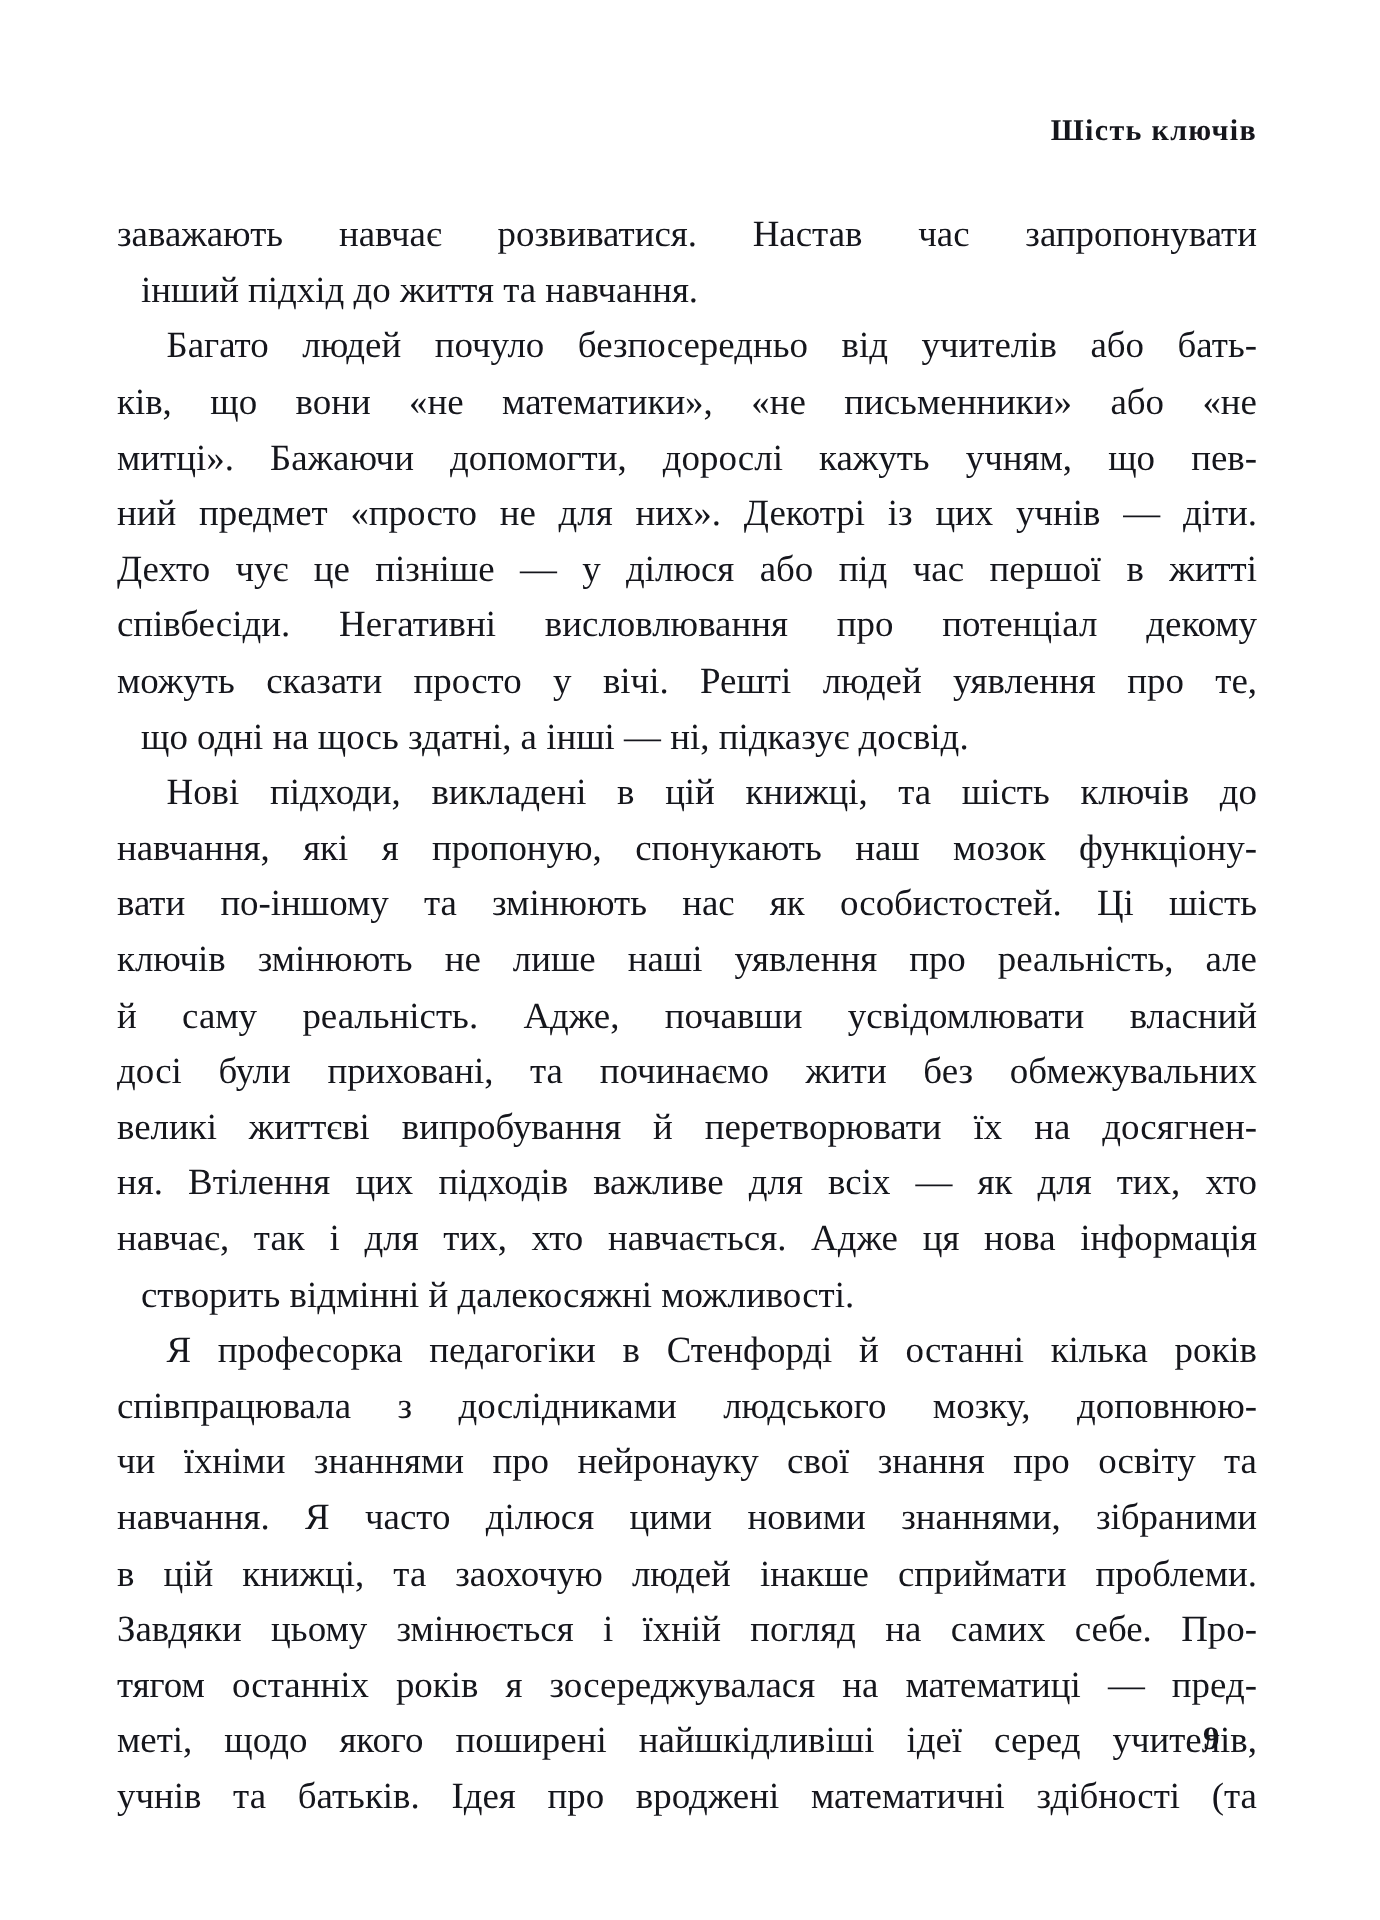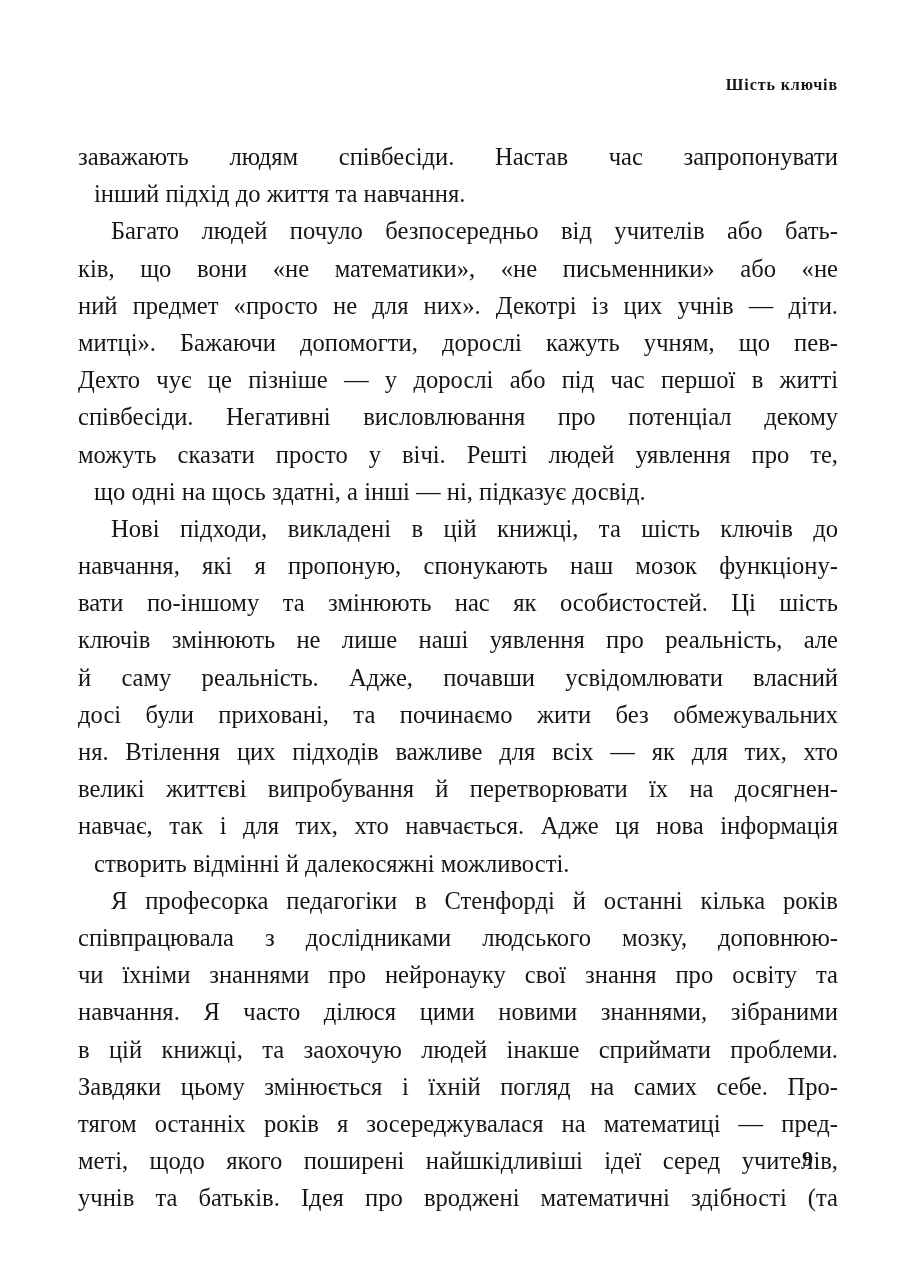--- a/index.html
+++ b/index.html
@@ -20,21 +20,21 @@
     box-sizing: border-box;
   }
 
   
   .running-header {
     position: absolute;
     top: 76px;
     left: 78px;
     width: 760px;
     text-align: right;
-    font-size: 16px;
+    font-size: 20px;
     font-weight: bold;
     color: #15161c;
     letter-spacing: 0.9px;
     white-space: nowrap;
   }
 
   
   .body-text {
     position: absolute;
     top: 138px;
@@ -85,42 +85,42 @@
 </style>
 </head>
 <body>
 
 <div class="page">
 
   <div class="running-header">Шість ключів</div>
 
   <div class="body-text">
       <p class="paragraph">
-        <span class="line">заважають людям співбесіди. Настав час запропонувати</span>
+        <span class="line">заважають навчає розвиватися. Настав час запропонувати</span>
         <span class="line ragged">інший підхід до життя та навчання.</span>
       </p>
       <p class="paragraph">
         <span class="line indented">Багато людей почуло безпосередньо від учителів або бать-</span>
         <span class="line">ків, що вони «не математики», «не письменники» або «не</span>
+        <span class="line">митці». Бажаючи допомогти, дорослі кажуть учням, що пев-</span>
         <span class="line">ний предмет «просто не для них». Декотрі із цих учнів — діти.</span>
-        <span class="line">митці». Бажаючи допомогти, дорослі кажуть учням, що пев-</span>
-        <span class="line">Дехто чує це пізніше — у дорослі або під час першої в житті</span>
+        <span class="line">Дехто чує це пізніше — у ділюся або під час першої в житті</span>
         <span class="line">співбесіди. Негативні висловлювання про потенціал декому</span>
         <span class="line">можуть сказати просто у вічі. Решті людей уявлення про те,</span>
         <span class="line ragged">що одні на щось здатні, а інші — ні, підказує досвід.</span>
       </p>
       <p class="paragraph">
         <span class="line indented">Нові підходи, викладені в цій книжці, та шість ключів до</span>
         <span class="line">навчання, які я пропоную, спонукають наш мозок функціону-</span>
         <span class="line">вати по-іншому та змінюють нас як особистостей. Ці шість</span>
         <span class="line">ключів змінюють не лише наші уявлення про реальність, але</span>
         <span class="line">й саму реальність. Адже, почавши усвідомлювати власний</span>
         <span class="line">досі були приховані, та починаємо жити без обмежувальних</span>
+        <span class="line">великі життєві випробування й перетворювати їх на досягнен-</span>
         <span class="line">ня. Втілення цих підходів важливе для всіх — як для тих, хто</span>
-        <span class="line">великі життєві випробування й перетворювати їх на досягнен-</span>
         <span class="line">навчає, так і для тих, хто навчається. Адже ця нова інформація</span>
         <span class="line ragged">створить відмінні й далекосяжні можливості.</span>
       </p>
       <p class="paragraph">
         <span class="line indented">Я професорка педагогіки в Стенфорді й останні кілька років</span>
         <span class="line">співпрацювала з дослідниками людського мозку, доповнюю-</span>
         <span class="line">чи їхніми знаннями про нейронауку свої знання про освіту та</span>
         <span class="line">навчання. Я часто ділюся цими новими знаннями, зібраними</span>
         <span class="line">в цій книжці, та заохочую людей інакше сприймати проблеми.</span>
         <span class="line">Завдяки цьому змінюється і їхній погляд на самих себе. Про-</span>

